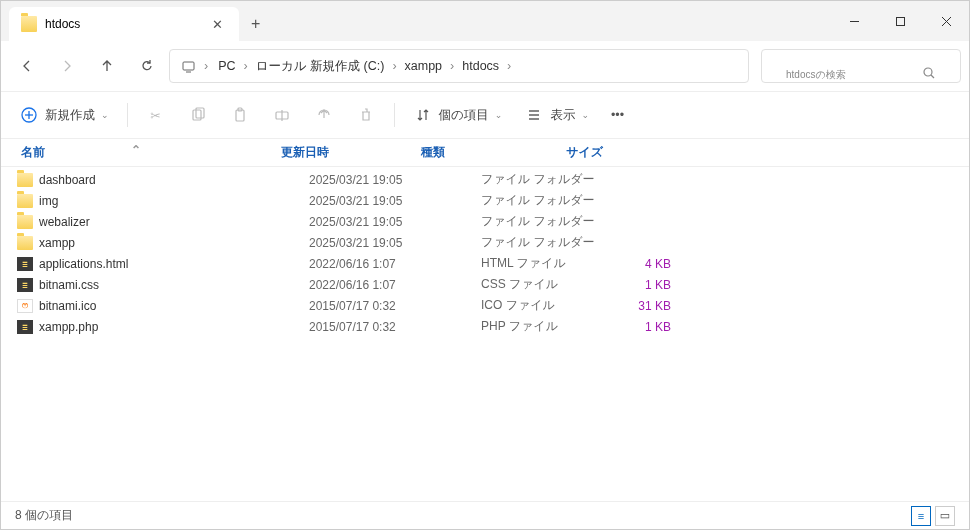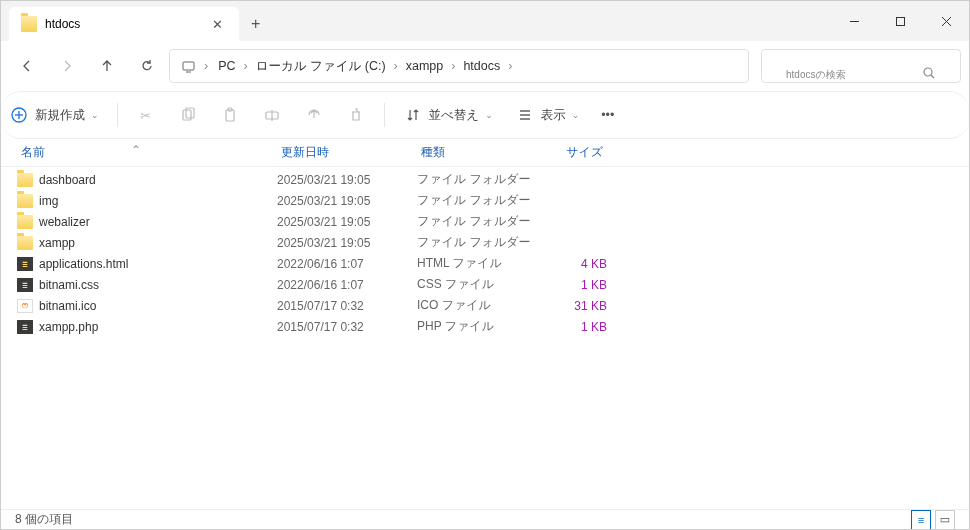--- a/index.html
+++ b/index.html
@@ -11,44 +11,44 @@
 .tab-add { padding: 8px 12px; color: #555; font-size: 16px; }
 .win-controls { margin-left: auto; display: flex; height: 40px; }
 .win-controls > div { width: 46px; display: flex; align-items: center; justify-content: center; font-size: 12px; color: #333; }
 .navbar { height: 50px; display: flex; align-items: center; padding: 0 8px; gap: 4px; background: #fff; }
 .navbtn { width: 36px; height: 36px; display: flex; align-items: center; justify-content: center; color: #555; border-radius: 4px; }
 .addrbar { flex: 1; height: 34px; border: 1px solid #e0e0e0; border-radius: 4px; display: flex; align-items: center; padding: 0 6px; gap: 2px; font-size: 12.5px; color: #333; }
 .crumb { padding: 4px 6px; border-radius: 3px; white-space: nowrap; }
 .chev { color: #888; padding: 0 2px; }
 .searchbox { width: 200px; height: 34px; border: 1px solid #e0e0e0; border-radius: 4px; display: flex; align-items: flex-end; padding: 0 24px; font-size: 10px; color: #888; margin-left: 8px; }
 .searchbox span:first-child { flex: 1; }
-.toolbar { height: 48px; border-top: 1px solid #eee; border-bottom: 1px solid #eee; display: flex; align-items: center; padding: 0 0; gap: 6px; font-size: 12.5px; color: #444; border-radius: 20px; }
+.toolbar { height: 48px; border-top: 1px solid #eee; border-bottom: 1px solid #eee; display: flex; align-items: center; padding: 0 10px; gap: 6px; font-size: 12.5px; color: #444; }
 .tbtn { display: flex; align-items: center; gap: 6px; padding: 6px 8px; border-radius: 4px; }
 .tsep { width: 1px; height: 24px; background: #e5e5e5; margin: 0 4px; }
 .ticon { width: 20px; height: 20px; display: flex; align-items: center; justify-content: center; color: #1a73e8; }
 .pale { color: #bbb; }
 .spacer { flex: 1; }
-.headerrow { display: flex; font-size: 12px; color: #1a5fb4; border-bottom: 1px solid #eee; height: 28px; align-items: center; padding: 0 16px; position: relative; }
+.headerrow { display: flex; font-size: 12px; color: #1a5fb4; border-bottom: 1px solid #eee; height: 28px; align-items: center; padding: 0 16px; position: relative; font-weight: bold; }
 .headerrow > div { padding: 0 4px; }
 .col-name { width: 260px; }
 .col-date { width: 140px; }
 .col-type { width: 120px; }
 .col-size { width: 70px; text-align: right; }
 .filelist { flex: 1; overflow: auto; padding: 2px 0; }
 .row { display: flex; align-items: center; height: 21px; font-size: 12px; color: #333; padding: 0 16px; }
 .row .col-name { display: flex; align-items: center; gap: 6px; }
-.row .col-date, .row .col-type { color: #666; }
+.row .col-date, .row .col-type { color: #666; margin-left: 32px; }
 .row .col-size { color: #a21caf; }
 .ficon { width: 16px; height: 14px; display: inline-block; }
 .folder { background: linear-gradient(#ffe9a6, #f8d158); border-radius: 1px; position: relative; }
 .folder::before { content: ""; position: absolute; top: -3px; left: 0; width: 7px; height: 3px; background: #f8d158; border-radius: 1px 1px 0 0; }
 .codefile { background: #3a3a3a; display: flex; align-items: center; justify-content: center; color: #ffd866; font-size: 9px; font-weight: bold; font-family: monospace; }
 .icofile { background: #fff; border: 1px solid #ddd; display: flex; align-items: center; justify-content: center; }
 .xampp-mark { color: #fb7c14; font-weight: bold; font-size: 9px; font-family: sans-serif; }
-.statusbar { height: 20px; border-top: 1px solid #eee; display: flex; align-items: center; padding: 0 14px; font-size: 12px; color: #555; }
+.statusbar { height: 28px; border-top: 1px solid #eee; display: flex; align-items: center; padding: 0 14px; font-size: 12px; color: #555; }
 .viewbtns { margin-left: auto; display: flex; gap: 4px; }
 .viewbtn { width: 20px; height: 20px; border: 1px solid #ccc; display: flex; align-items: center; justify-content: center; font-size: 11px; color: #555; }
 .viewbtn.active { border-color: #0067c0; color: #0067c0; }
 .sort-caret { position: absolute; left: 130px; top: 4px; color: #999; }
 </style>
 </head>
 <body>
 
 <div class="titlebar">
   <div class="tab">
@@ -100,21 +100,21 @@
       </svg>
     </div>
   <div class="addrbar">
     <span class="navbtn" style="width:24px;height:24px">
         <svg width="15" height="15">
           <rect x="2" y="3" width="11" height="8" rx="1" fill="none" stroke="#666" stroke-width="1"></rect>
           <line x1="5" y1="13" x2="10" y2="13" stroke="#666" stroke-width="1"></line>
         </svg>
       </span>
     <span class="chev">›</span>
-    <span id="crumbs"><span class="crumb">PC</span><span class="chev">›</span><span class="crumb">ローカル ファイル (C:)</span><span class="chev">›</span><span class="crumb">xampp</span><span class="chev">›</span><span class="crumb">htdocs</span><span class="chev">›</span></span>
+    <span id="crumbs"><span class="crumb">PC</span><span class="chev">›</span><span class="crumb">ローカル 新規作成 (C:)</span><span class="chev">›</span><span class="crumb">xampp</span><span class="chev">›</span><span class="crumb">htdocs</span><span class="chev">›</span></span>
   </div>
   <div class="searchbox">
     <span>htdocsの検索</span>
     <span><svg width="14" height="14">
           <circle cx="6" cy="6" r="4" fill="none" stroke="#888" stroke-width="1.2"></circle>
           <line x1="9" y1="9" x2="12" y2="12" stroke="#888" stroke-width="1.2"></line>
         </svg></span>
   </div>
 </div>
 
@@ -173,21 +173,21 @@
         </svg>
       </span>
     </div>
   <div class="tsep"></div>
   <div class="tbtn">
     <span class="ticon" style="color:#555">
         <svg width="16" height="16">
           <path d="M5 3 L5 13 M3 11 L5 13 L7 11 M11 13 L11 3 M9 5 L11 3 L13 5" fill="none" stroke="#555" stroke-width="1.2"></path>
         </svg>
       </span>
-    <span>並べ替え</span>
+    <span>個の項目</span>
     <span style="font-size:9px;color:#888">⌄</span>
   </div>
   <div class="tbtn">
     <span class="ticon" style="color:#555">
         <svg width="16" height="16">
           <line x1="3" y1="4" x2="13" y2="4" stroke="#555" stroke-width="1.4"></line>
           <line x1="3" y1="8" x2="13" y2="8" stroke="#555" stroke-width="1.4"></line>
           <line x1="3" y1="12" x2="13" y2="12" stroke="#555" stroke-width="1.4"></line>
         </svg>
       </span>

